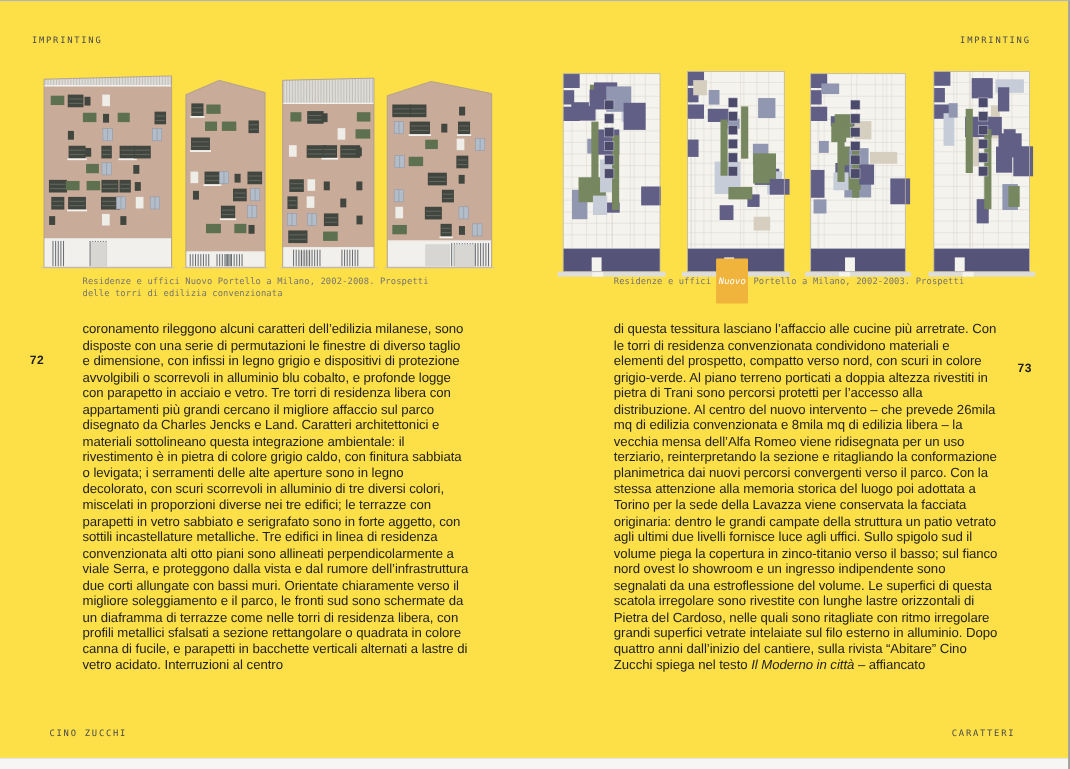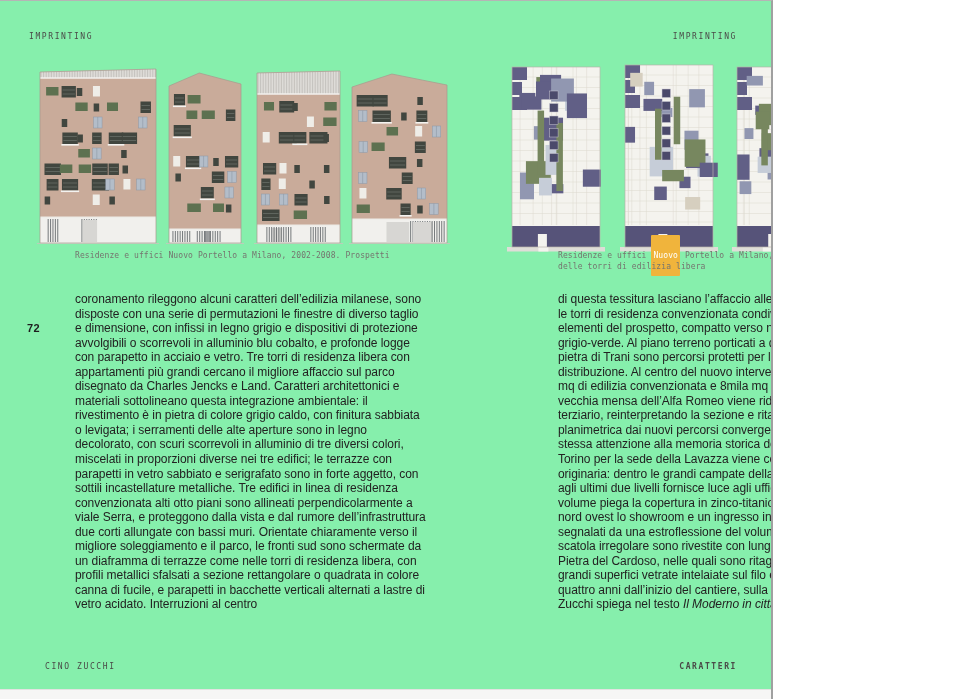--- a/index.html
+++ b/index.html
@@ -1,32 +1,32 @@
 <!DOCTYPE html>
 <html><head>
 <meta charset="utf-8">
 <style>
   html,body{margin:0;padding:0;background:#fff;}
   #canvas{
-    position:relative;width:773px;height:699px;background:#86efac;
+    position:relative;width:973px;height:699px;background:#fde047;
     overflow:hidden;box-sizing:border-box;
     border-top:1px solid #b5b5b5;border-right:2px solid #a0a0a0;
     font-family:"Liberation Sans", sans-serif;
   }
   .mono{
     font-family:"DejaVu Sans Mono", monospace;
     font-size:8px;color:#4a4a48;letter-spacing:1.6px;white-space:nowrap;
   }
   .pos{position:absolute;}
   .pagenum{font-size:11px;font-weight:bold;color:#1d1d1d;letter-spacing:0.5px;}
   .caption{
     font-family:"DejaVu Sans Mono", monospace;
     font-size:8px;line-height:11px;color:#75746f;letter-spacing:0.1px;white-space:nowrap;
   }
-  .hl{color:#ffffff;padding:16px 2px;border-radius:1px;}
+  .hl{color:#ffffff;padding:16px 2px;border-radius:1px;font-style:italic;}
   .bodycol{
     width:352px;font-size:12px;line-height:14.55px;color:#222221;
     text-align:left;letter-spacing:-0.05px;
   }
   .bodycol i{font-style:italic;text-align:right;}
   #drawings{position:absolute;left:0;top:0;}
   #bottom-strip{
     position:absolute;left:0;right:0;top:688px;height:11px;
     background:#f6f6f5;border-top:1px solid #e3e3e2;
   }
@@ -673,27 +673,27 @@
         <rect x="849" y="64" width="87" height="182" fill="none" stroke="#b9b4ab" stroke-width="0.7"></rect>
       </g>
     </svg>
 
   <div class="pos mono" style="left:29px;top:31px;">IMPRINTING</div>
   <div class="pos pagenum" style="left:27px;top:321px;">72</div>
   <div class="pos mono" style="left:29px;top:661px;margin-left:16px;">CINO ZUCCHI</div>
 
   <div class="pos mono" style="right:34px;top:31px;">IMPRINTING</div>
   <div class="pos pagenum" style="left:925px;top:328px;">73</div>
-  <div class="pos mono" style="right:34px;top:661px;font-weight:bold;">CARATTERI</div>
+  <div class="pos mono" style="right:48px;top:661px;">CARATTERI</div>
 
   <div class="pos caption" style="left:75px;top:249px;">
     <div>Residenze e uffici Nuovo Portello a Milano, 2002-2008. Prospetti</div>
+    <div>delle torri di edilizia convenzionata</div>
   </div>
   <div class="pos caption" style="left:558px;top:249px;">
     <div><span>Residenze e uffici </span><span class="hl" id="hl-nuovo" style="background: rgb(240, 180, 60);">Nuovo</span><span> Portello a Milano, 2002-2003. Prospetti</span></div>
-    <div>delle torri di edilizia libera</div>
   </div>
 
   <div class="pos bodycol" style="left:75px;top:291px;">coronamento rileggono alcuni caratteri dell’edilizia milanese, sono disposte con una serie di permutazioni le finestre di diverso taglio e dimensione, con infissi in legno grigio e dispositivi di protezione avvolgibili o scorrevoli in alluminio blu cobalto, e profonde logge con parapetto in acciaio e vetro. Tre torri di residenza libera con appartamenti più grandi cercano il migliore affaccio sul parco disegnato da Charles Jencks e Land. Caratteri architettonici e materiali sottolineano questa integrazione ambientale: il rivestimento è in pietra di colore grigio caldo, con finitura sabbiata o levigata; i serramenti delle alte aperture sono in legno decolorato, con scuri scorrevoli in alluminio di tre diversi colori, miscelati in proporzioni diverse nei tre edifici; le terrazze con parapetti in vetro sabbiato e serigrafato sono in forte aggetto, con sottili incastellature metalliche. Tre edifici in linea di residenza convenzionata alti otto piani sono allineati perpendicolarmente a viale Serra, e proteggono dalla vista e dal rumore dell’infrastruttura due corti allungate con bassi muri. Orientate chiaramente verso il migliore soleggiamento e il parco, le fronti sud sono schermate da un diaframma di terrazze come nelle torri di residenza libera, con profili metallici sfalsati a sezione rettangolare o quadrata in colore canna di fucile, e parapetti in bacchette verticali alternati a lastre di vetro acidato. Interruzioni al centro</div>
   <div class="pos bodycol" style="left:558px;top:291px;"><span>di questa tessitura lasciano l’affaccio alle cucine più arretrate. Con le torri di residenza convenzionata condividono materiali e elementi del prospetto, compatto verso nord, con scuri in colore grigio-verde. Al piano terreno porticati a doppia altezza rivestiti in pietra di Trani sono percorsi protetti per l’accesso alla distribuzione. Al centro del nuovo intervento – che prevede 26mila mq di edilizia convenzionata e 8mila mq di edilizia libera – la vecchia mensa dell’Alfa Romeo viene ridisegnata per un uso terziario, reinterpretando la sezione e ritagliando la conformazione planimetrica dai nuovi percorsi convergenti verso il parco. Con la stessa attenzione alla memoria storica del luogo poi adottata a Torino per la sede della Lavazza viene conservata la facciata originaria: dentro le grandi campate della struttura un patio vetrato agli ultimi due livelli fornisce luce agli uffici. Sullo spigolo sud il volume piega la copertura in zinco-titanio verso il basso; sul fianco nord ovest lo showroom e un ingresso indipendente sono segnalati da una estroflessione del volume. Le superfici di questa scatola irregolare sono rivestite con lunghe lastre orizzontali di Pietra del Cardoso, nelle quali sono ritagliate con ritmo irregolare grandi superfici vetrate intelaiate sul filo esterno in alluminio. Dopo quattro anni dall’inizio del cantiere, sulla rivista “Abitare” Cino Zucchi spiega nel testo </span><i>Il Moderno in città</i><span> – affiancato</span></div>
 
   <div id="bottom-strip"></div>
 </div>
 
 </body></html>

